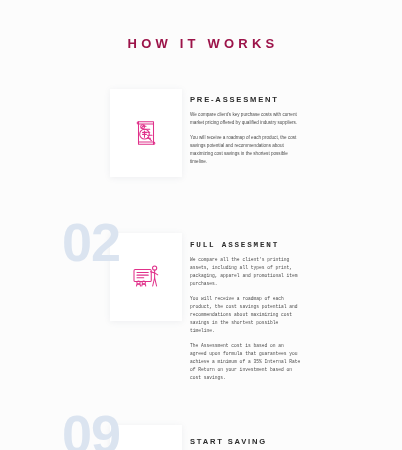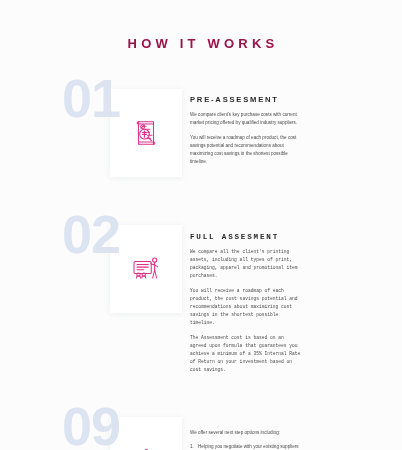--- a/index.html
+++ b/index.html
@@ -109,37 +109,36 @@
     padding-left: 8px;
   }
   .step-list li .li-num {
     position: absolute;
     left: 0;
     top: 0;
   }
   
   #step-1 { margin-top: 0px; }
   #step-1 .step-text { padding-top: 24px; }
-  #step-2 { margin-top: 10px; }
+  #step-2 { margin-top: 18px; }
   #step-2 .step-text { padding-top: 26px; font-family: Liberation Mono, monospace; }
   #step-3 { margin-top: 18px; }
   #step-3 .step-text { padding-top: 30px; }
 </style>
 </head>
 <body>
 
 <div class="page">
 
   <div class="title">HOW IT WORKS</div>
 
   <div class="steps">
 
     <div class="step" id="step-1">
       <div class="step-visual">
-        <div class="big-number">01</div>
         <div class="icon-card">
           <span>
             <svg width="36" height="36" viewBox="0 0 48 48" fill="none" stroke="#e0318a" stroke-width="1.4" stroke-linecap="round" stroke-linejoin="round">
               <path d="M14 9 h20 v30 h-20 z"></path>
               <path d="M14 9 c-2.4 0 -2.4 3 0 3 h20"></path>
               <path d="M34 39 c2.4 0 2.4 -3 0 -3 h-20"></path>
               <path d="M20 15 h4 M20 19 h9 M20 23 h9 M26 27 h6 M26 31 h4"></path>
               <circle cx="19.5" cy="15.5" r="2.6"></circle>
               <path d="M17.6 17.6 l3.8 -4.2"></path>
               <circle cx="22" cy="25.5" r="6.4"></circle>
@@ -194,20 +193,21 @@
               <path d="M36 24 l3.4 -2 v6 l-3.4 -1.4"></path>
               <circle cx="16.5" cy="24" r="1.2"></circle>
               <path d="M11.6 22 c-2.6 -0.6 -3.4 -2.4 -2.8 -4 c1.8 -0.4 3.4 0.6 4.2 2"></path>
               <path d="M20 17 c0 -2.6 2 -4.6 4.6 -4.6 c2.6 0 4.6 2 4.6 4.4"></path>
               <circle cx="24.6" cy="10.4" r="1.6"></circle>
             </svg>
           </span>
         </div>
       </div>
       <div class="step-text">
+        <div class="step-heading">START SAVING</div>
         <p class="step-intro">We offer several next step options including:</p>
         <ul class="step-list">
           <li>
             <span class="li-num">1.</span>
             <span>Helping you negotiate with your existing suppliers to lower costs.</span>
           </li>
 
         </ul>
       </div>
     </div>

